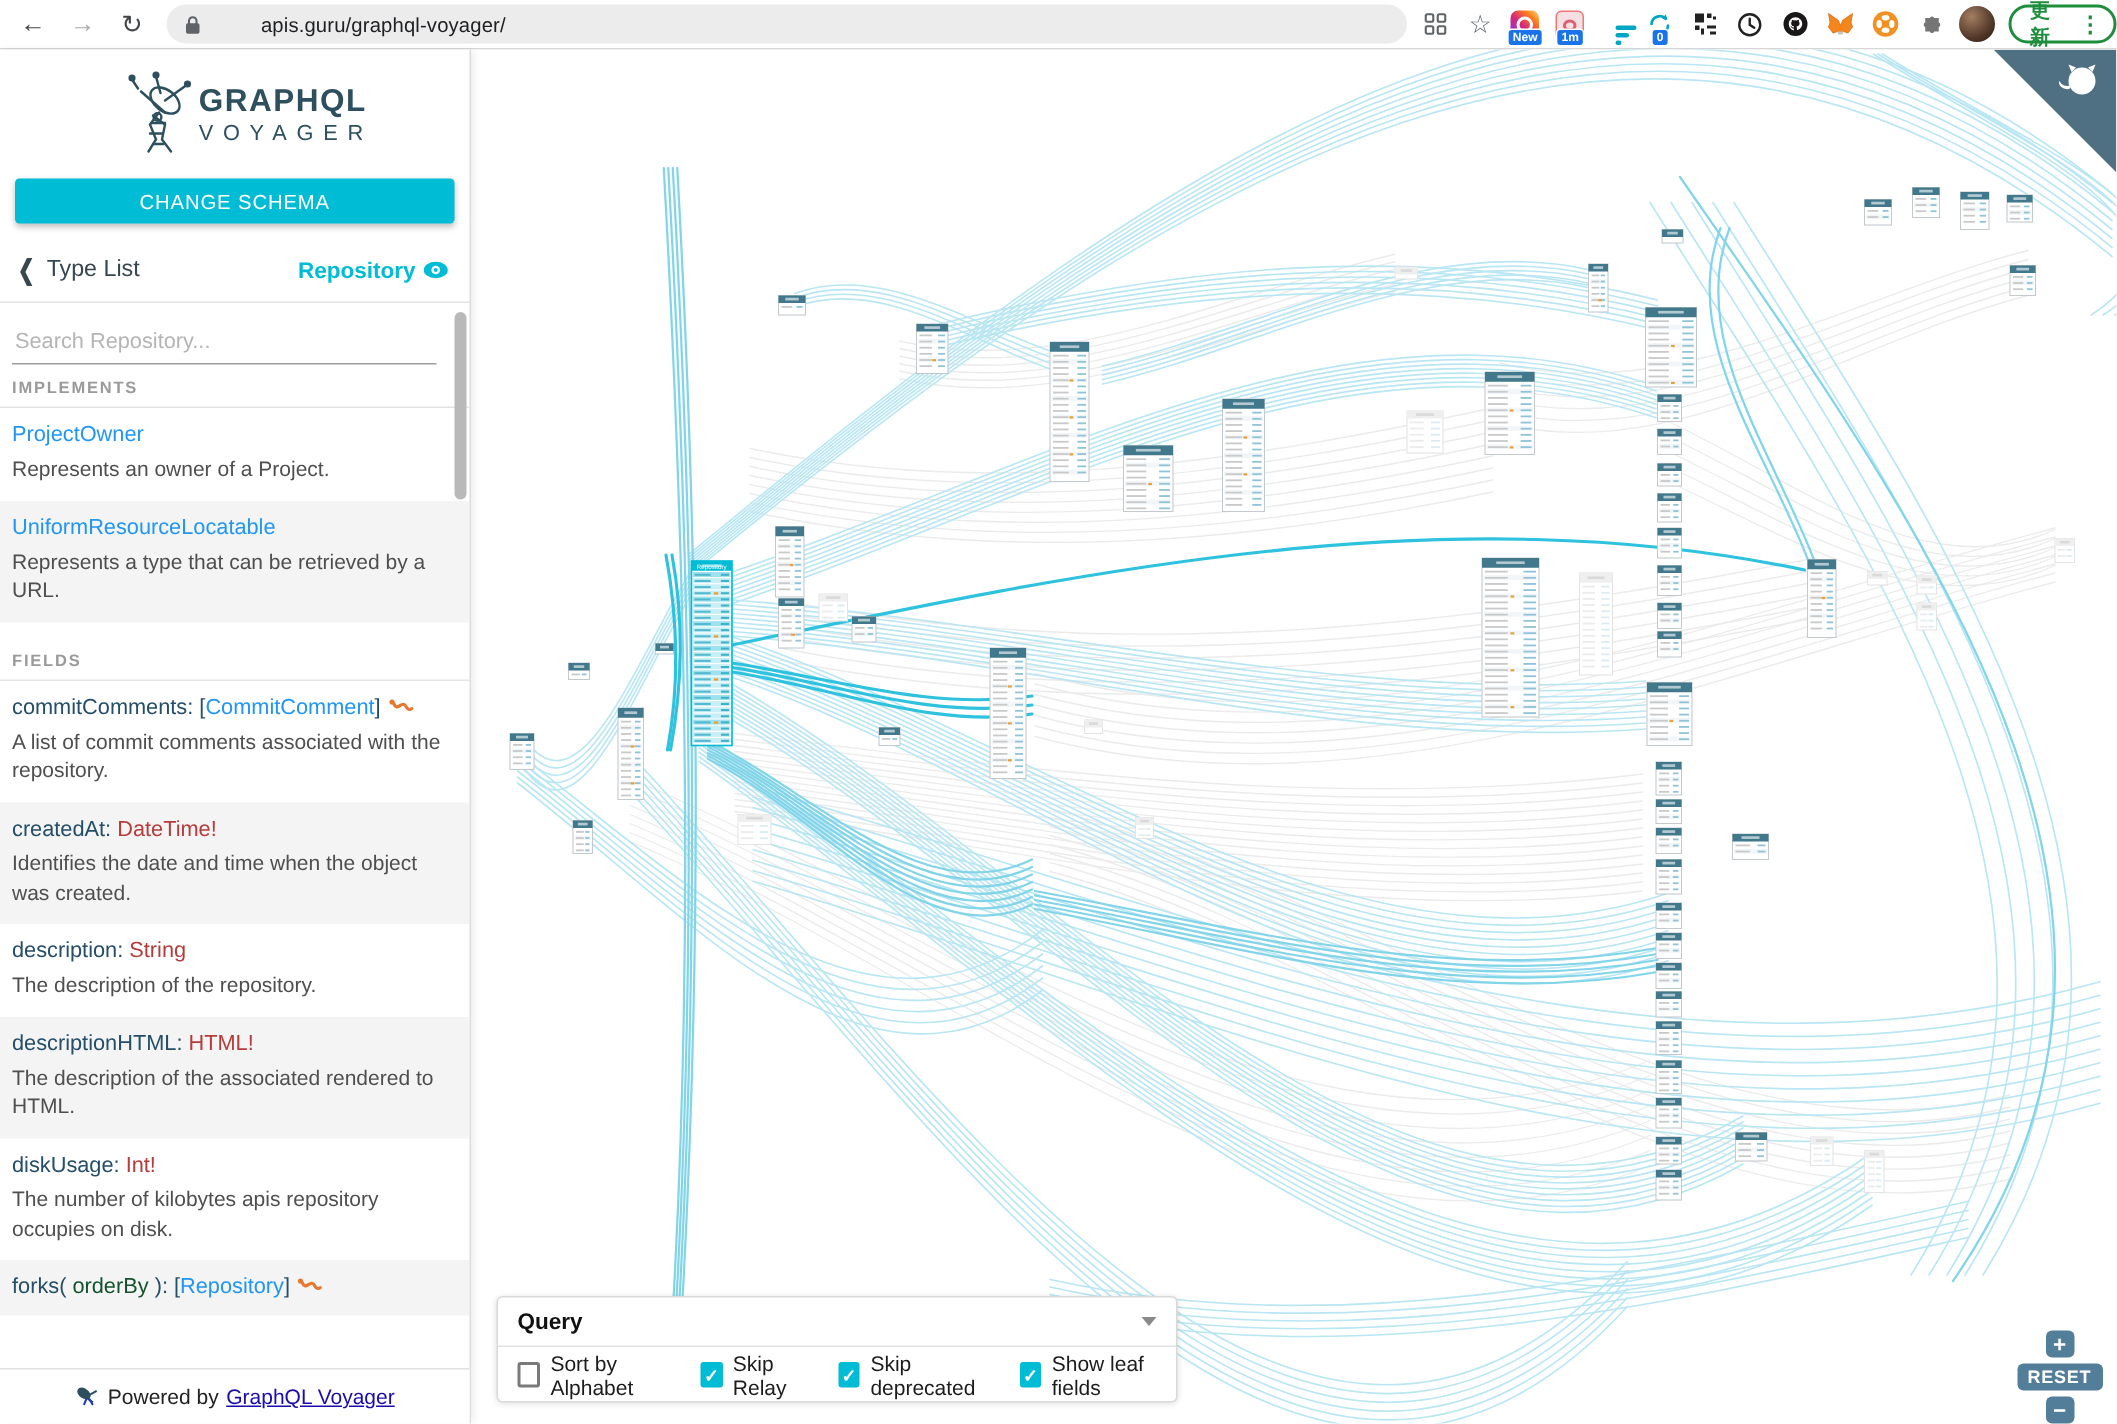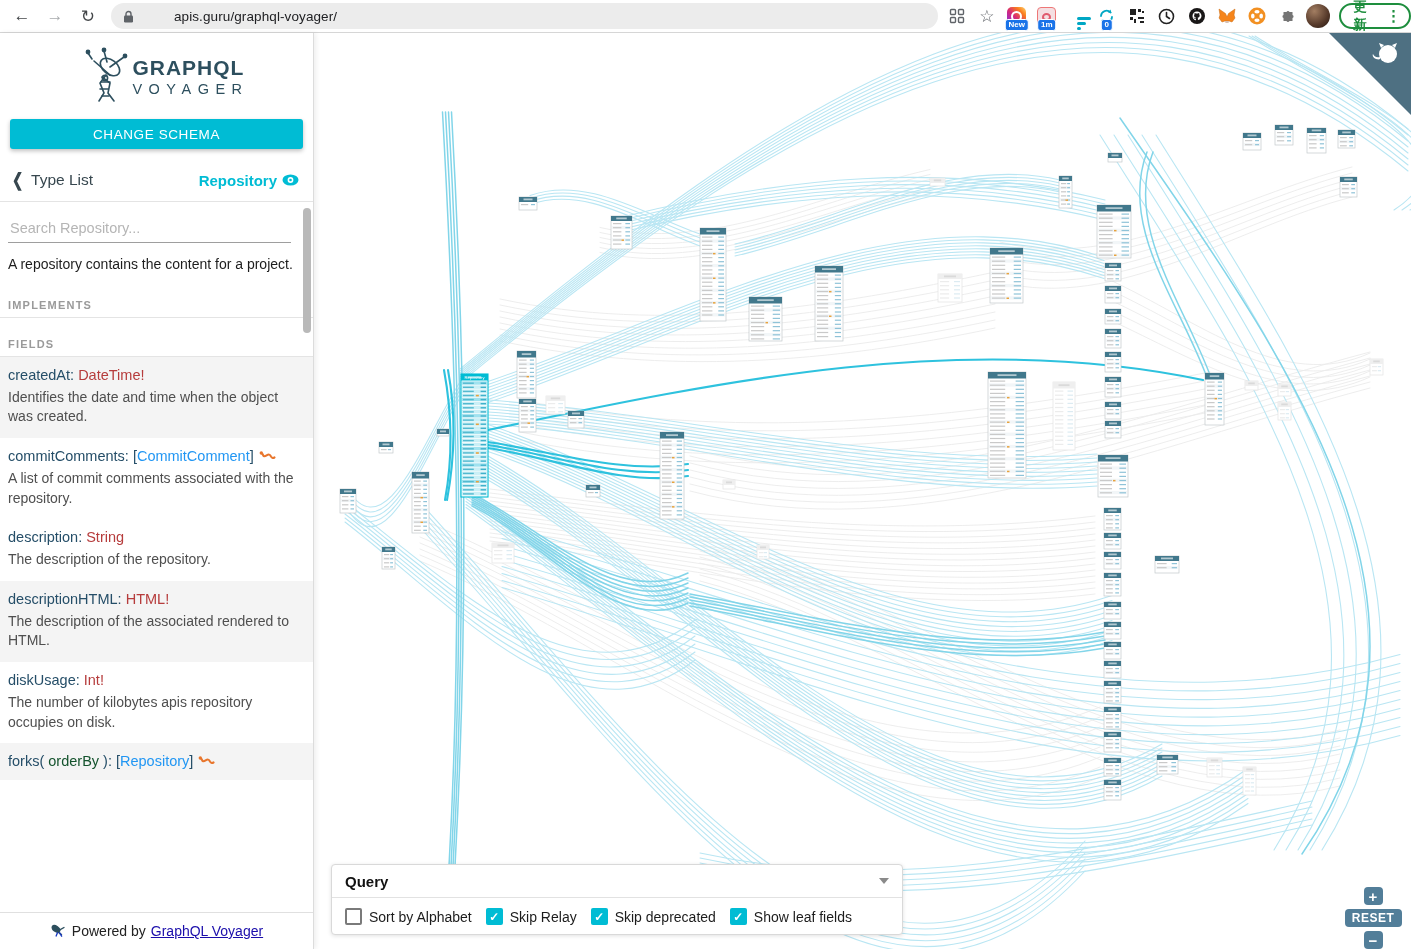--- a/index.html
+++ b/index.html
@@ -67,21 +67,21 @@
 
   
   .graph-wrap { position:absolute; left:314px; top:0; width:1097px; height:916px; background:#fff; }
   .graph-svg { position:absolute; inset:0; }
 
   
   .ribbon { position:absolute; top:0; right:0; width:82px; height:82px; clip-path:polygon(0 0,100% 0,100% 100%); background:#4e7082; cursor:pointer; z-index:6; }
   .ribbon svg { position:absolute; right:8px; top:6px; }
 
   
-  .query-panel { position:absolute; left:17px; top:831px; width:572px; height:71px; background:#fff; border:1px solid #d9d9d9; border-radius:4px; box-shadow:0 1px 4px rgba(0,0,0,.12); z-index:6; }
+  .query-panel { position:absolute; left:17px; top:831px; width:454px; height:71px; background:#fff; border:1px solid #d9d9d9; border-radius:4px; box-shadow:0 1px 4px rgba(0,0,0,.12); z-index:6; }
   .qp-title-row { display:flex; align-items:center; justify-content:space-between; height:33px; padding:0 13px; border-bottom:1px solid #e2e2e2; cursor:pointer; }
   .qp-title { font-size:15px; font-weight:bold; color:#111; }
   .caret { width:0; height:0; border-left:5px solid transparent; border-right:5px solid transparent; border-top:6px solid #8a8a8a; }
   .qp-checks { display:flex; align-items:center; height:37px; padding-left:13px; gap:14px; }
   .chk { display:flex; align-items:center; gap:7px; cursor:pointer; }
   .box { width:17px; height:17px; border-radius:2px; display:flex; align-items:center; justify-content:center; }
   .box.off { border:2px solid #7a7a7a; background:#fff; }
   .box.on { background:#00bcd4; color:#fff; font-size:12px; font-weight:bold; }
   .chk-label { font-size:14px; color:#1c1c1c; }
 
@@ -236,37 +236,46 @@
             <circle cx="8.5" cy="6" r="2.9" fill="#fff"></circle>
             <circle cx="8.5" cy="6" r="1.3" fill="#00bcd4"></circle>
           </svg>
       </span>
     </div>
 
     <div class="scroll-area">
       <div class="search-wrap">
         <input class="search-input" type="text" placeholder="Search Repository..." style="">
       </div>
-      <div class="type-desc">A repository contains the content for a project.</div>
 
       <div class="sec-head">IMPLEMENTS</div>
+      <div id="implements-list">
+          <div class="item">
+            <div class="item-link">ProjectOwner</div>
+                 <div class="item-desc">Represents an owner of a Project.</div>
+          </div>
+          <div class="item alt">
+            <div class="item-link">UniformResourceLocatable</div>
+                 <div class="item-desc">Represents a type that can be retrieved by a URL.</div>
+          </div>
+        </div>
 
       <div class="gap-block"></div>
       <div class="sec-head">FIELDS</div>
       <div id="fields-list">
-          <div class="item alt">
-            <div class="f-line"><span class="f-name">createdAt</span><span class="f-punct">: </span><span class="t-scalar">DateTime!</span></div>
-            <div class="item-desc">Identifies the date and time when the object was created.</div>
-          </div>
           <div class="item">
             <div class="f-line"><span class="f-name">commitComments</span><span class="f-punct">: </span><span class="f-punct">[</span><span class="t-obj">CommitComment</span><span class="f-punct">]</span><svg class="rel-ico" width="17" height="12" viewBox="0 0 17 12">
                 <circle cx="2.3" cy="3" r="1.7" fill="#e8762d"></circle>
                 <path d="M3.5 4 C6 10.5, 9 0.5, 12 6.5 C13 8.3, 14.5 8.3, 15.5 7.4" fill="none" stroke="#e8762d" stroke-width="2.1" stroke-linecap="round"></path>
               </svg></div>
             <div class="item-desc">A list of commit comments associated with the repository.</div>
+          </div>
+          <div class="item alt">
+            <div class="f-line"><span class="f-name">createdAt</span><span class="f-punct">: </span><span class="t-scalar">DateTime!</span></div>
+            <div class="item-desc">Identifies the date and time when the object was created.</div>
           </div>
           <div class="item">
             <div class="f-line"><span class="f-name">description</span><span class="f-punct">: </span><span class="t-scalar">String</span></div>
             <div class="item-desc">The description of the repository.</div>
           </div>
           <div class="item alt">
             <div class="f-line"><span class="f-name">descriptionHTML</span><span class="f-punct">: </span><span class="t-scalar">HTML!</span></div>
             <div class="item-desc">The description of the associated rendered to HTML.</div>
           </div>
           <div class="item">

